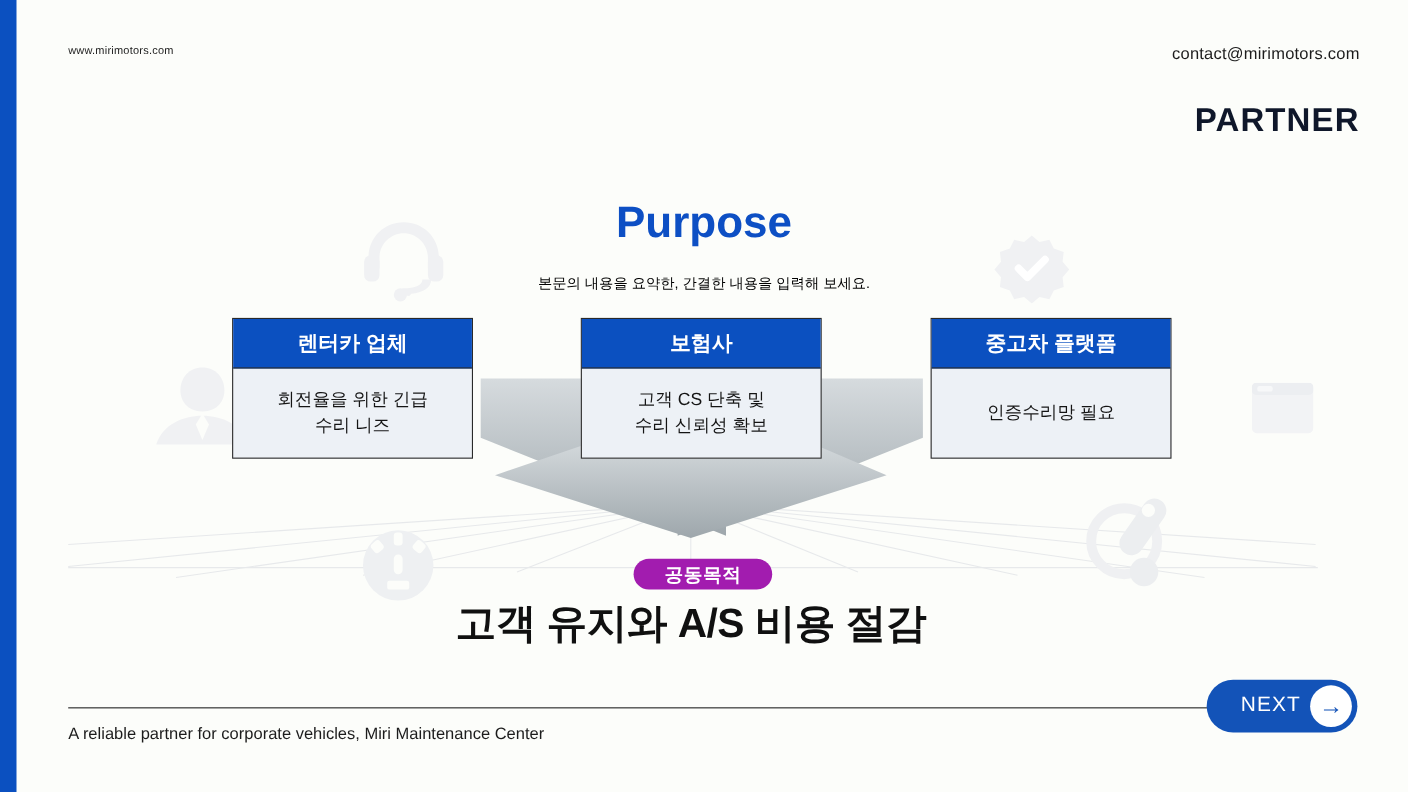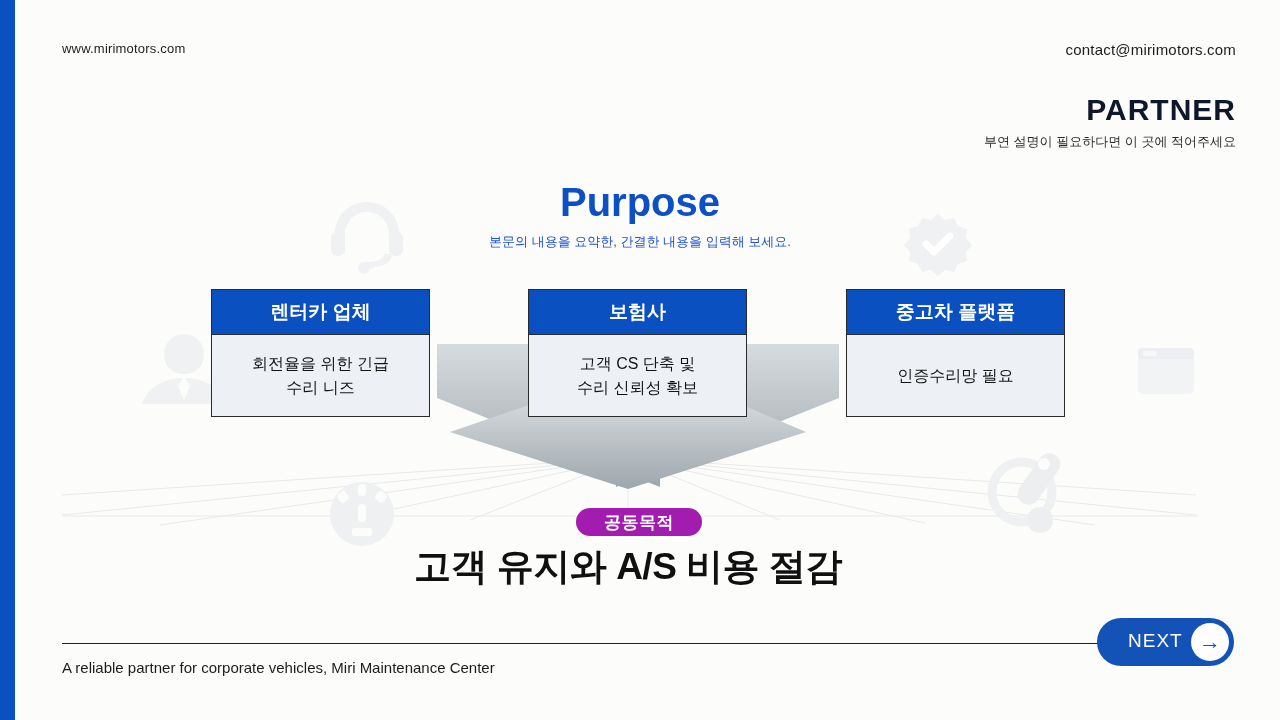--- a/index.html
+++ b/index.html
@@ -1,31 +1,31 @@
 <!DOCTYPE html>
 <html><head>
 <meta charset="utf-8">
 <style>
   html,body{margin:0;padding:0;}
   body{font-family:"Liberation Sans","DejaVu Sans",sans-serif;background:#e9e9e9;}
   .slide{position:relative;width:1280px;height:720px;background:#fcfdfa;overflow:hidden;}
   .accent-bar{position:absolute;left:0;top:0;width:15px;height:720px;background:#0b50c0;}
 
-  .website{position:absolute;left:62px;top:41px;font-size:13px;color:#1c1c1c;letter-spacing:.2px;}
+  .website{position:absolute;left:62px;top:41px;font-size:10px;color:#1c1c1c;letter-spacing:.2px;}
   .email{position:absolute;right:44px;top:41px;font-size:15px;color:#1c1c1c;letter-spacing:.2px;}
 
   .page-title{position:absolute;left:62px;top:103px;font-size:34px;font-weight:800;color:#101010;letter-spacing:-0.5px;}
 
   .partner-wrap{position:absolute;right:44px;top:95px;text-align:right;}
   .partner{font-size:30px;font-weight:800;color:#0f172a;letter-spacing:1px;line-height:1;}
   .partner-caption{margin-top:8px;font-size:13px;color:#2b2b2b;}
 
   .purpose-wrap{position:absolute;left:0;top:182px;width:1280px;text-align:center;}
   .purpose-title{font-size:40px;font-weight:800;color:#0d4fc4;line-height:1;}
-  .purpose-sub{margin-top:11px;font-size:13px;color:#1d4ed8;}
+  .purpose-sub{margin-top:27px;font-size:13px;color:#000000;}
 
   .bg-icon{position:absolute;opacity:1;}
 
   .grid-svg,.arrow-svg{position:absolute;left:0;top:0;width:1280px;height:720px;}
 
   .card{position:absolute;top:289px;width:219px;height:128px;border:1.5px solid #2a2a2a;box-sizing:border-box;background:#edf1f6;z-index:3;}
   .card-header{height:44px;background:#0b50c0;border-bottom:1.5px solid #2a2a2a;display:flex;align-items:center;justify-content:center;
     color:#ffffff;font-size:19px;font-weight:700;}
   .card-body{height:81px;display:flex;align-items:center;justify-content:center;text-align:center;
     font-size:16px;color:#141414;line-height:1.45;white-space:pre-line;}
@@ -130,21 +130,20 @@
       <polygon points="839,344 733,344 616,428 616,487 839,398"></polygon>
       <polygon points="450,432 550,398 726,398 806,432 628,489"></polygon>
     </g>
   </svg>
 
   <div class="accent-bar"></div>
   <div class="website">www.mirimotors.com</div>
   <div class="email">contact@mirimotors.com</div>
   <div class="partner-wrap">
     <div class="partner">PARTNER</div>
-    <div class="partner-caption">부연 설명이 필요하다면 이 곳에 적어주세요</div>
   </div>
 
   <div class="purpose-wrap">
     <div class="purpose-title">Purpose</div>
     <div class="purpose-sub">본문의 내용을 요약한, 간결한 내용을 입력해 보세요.</div>
   </div>
 
   <div class="card card1">
     <div class="card-header">렌터카 업체</div>
     <div class="card-body">회전율을 위한 긴급

